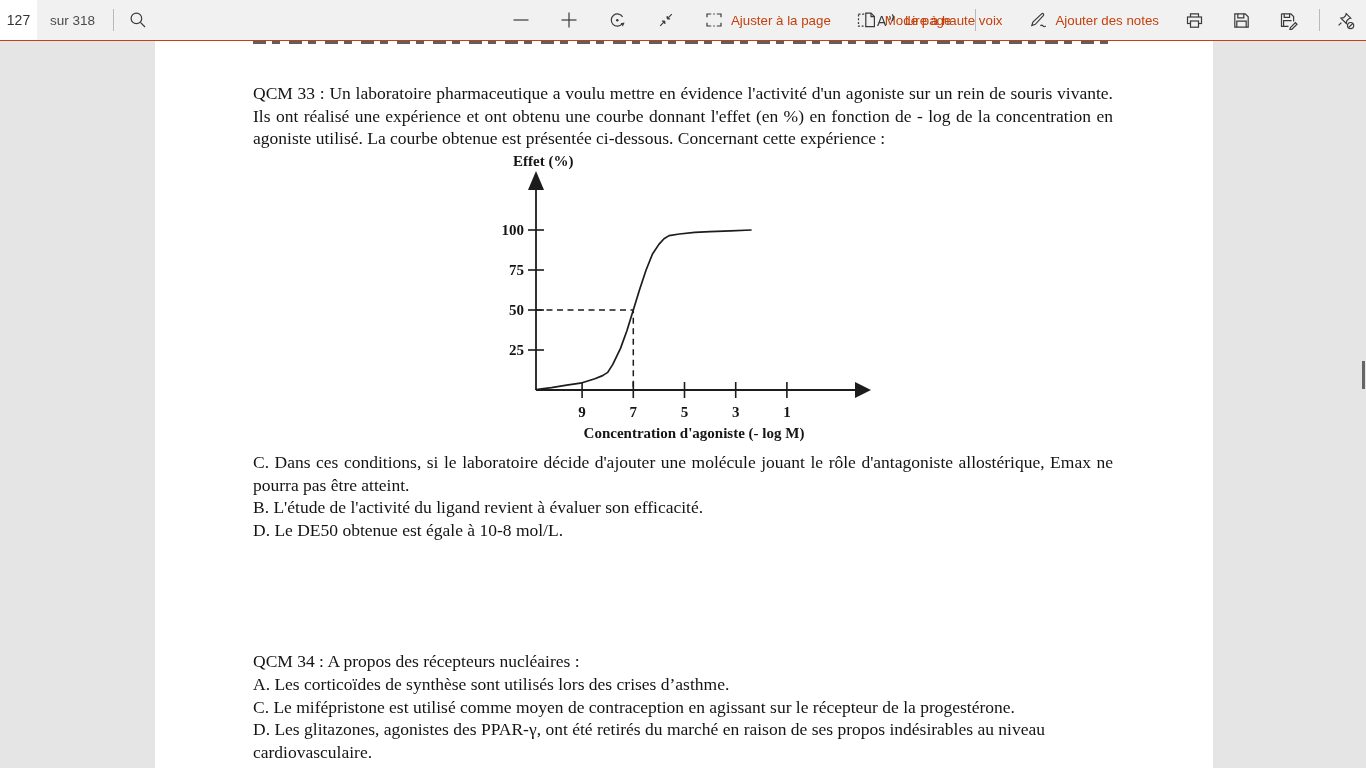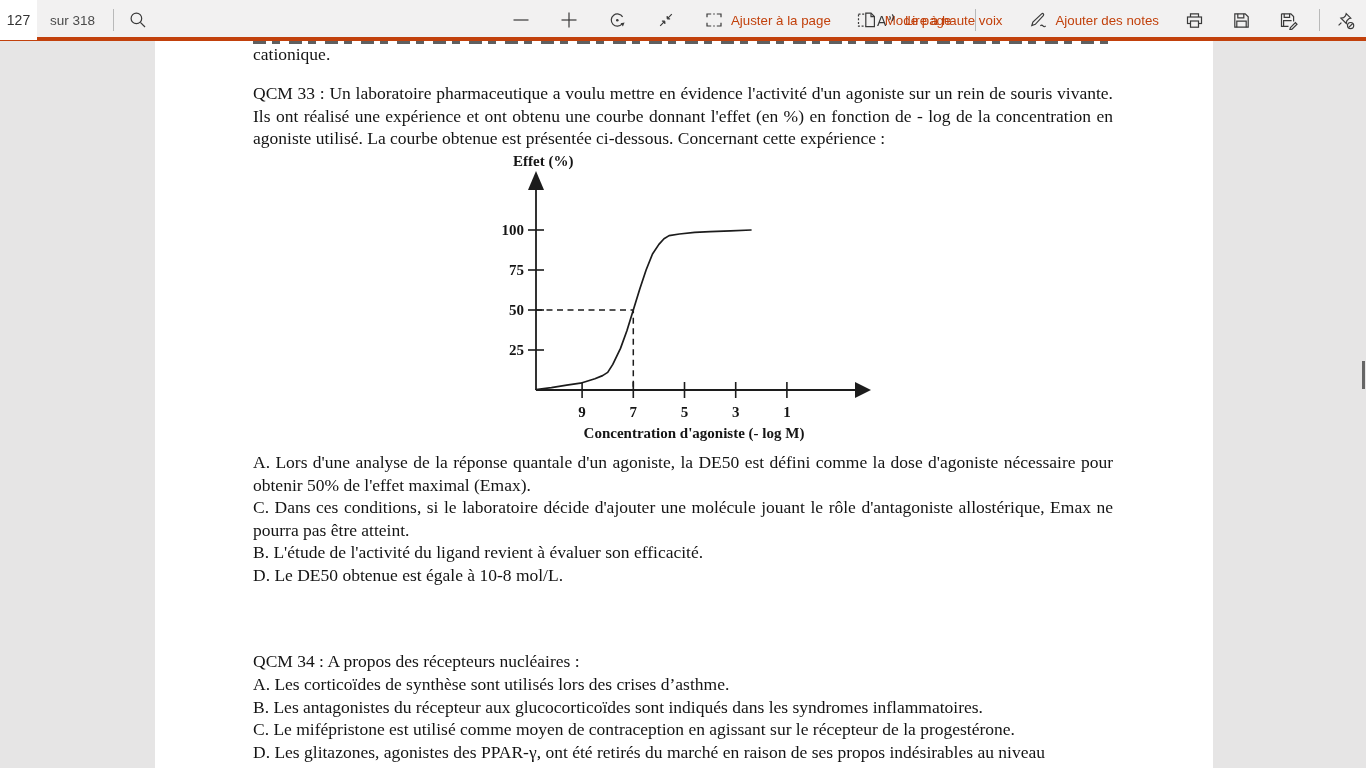--- a/index.html
+++ b/index.html
@@ -1,21 +1,21 @@
 <!DOCTYPE html>
 <html><head>
 <meta charset="utf-8">
 <style>
   * { margin:0; padding:0; box-sizing:border-box; }
   html,body { width:1366px; height:768px; overflow:hidden; background:#e6e5e5;
               font-family:"Liberation Sans",sans-serif; }
 
   
   .toolbar { position:absolute; left:0; top:0; width:1366px; height:41px;
-             background:#f2f1f1; border-bottom:4px solid #c2410c; z-index:10; }
+             background:#f2f1f1; border-bottom:1px solid #c2410c; z-index:10; }
   .tb-left { position:absolute; left:0; top:0; height:40px; display:flex; align-items:center; }
   .page-input { width:37px; height:40px; border:none; background:#ffffff; text-align:center;
                 font:14px "Liberation Sans",sans-serif; color:#333; outline:none; }
   .tb-total { margin-left:13px; font-size:13.5px; color:#4a4a4a; }
   .tb-divider { width:1px; height:22px; background:#b9b9b9; }
   .tb-left .tb-divider { margin-left:18px; }
   .tb-left .icon-btn { margin-left:13px; }
 
   .tb-center { position:absolute; left:510px; top:0; height:40px; display:flex; align-items:center; }
   .tb-right  { position:absolute; right:8px; top:0; height:40px; display:flex; align-items:center; }
@@ -160,21 +160,20 @@
       </svg>
     </button>
   </div>
 </div>
 
 <div class="content">
   <div class="page">
 
     <div class="cut-strip"></div>
 
-    <p class="doc-line" style="top:2px">cationique.</p>
 
     <p class="doc-line bold just" style="top:41px">QCM 33 : Un laboratoire pharmaceutique a voulu mettre en évidence l'activité d'un agoniste sur un rein de souris vivante. Ils ont réalisé une expérience et ont obtenu une courbe donnant l'effet (en %) en fonction de - log de la concentration en agoniste utilisé. La courbe obtenue est présentée ci-dessous. Concernant cette expérience :</p>
 
     <svg id="chart" class="chart-svg" width="420" height="297" viewBox="0 0 420 297">
         <path d="M 56 160 L 153.3 160 L 153.3 240" fill="none" stroke="#1c1c1c" stroke-width="1.5" stroke-dasharray="6 4.5"></path>
         <polyline points="56,239.5 71.4,237.6 86.7,235.2 102.1,232.8 114.9,228.8 122.6,225.6 127.7,222.4 132.8,214.4 140.5,198.4 146.9,180.8 153.3,160 159.7,139.2 166.1,120 172.5,104 178.9,94.4 184,88.8 189.1,85.6 199.4,84 214.7,82.4 230.1,81.6 250.6,80.8 271,80" fill="none" stroke="#1c1c1c" stroke-width="1.7" stroke-linejoin="round" stroke-linecap="round"></polyline>
         <line x1="56" y1="34" x2="56" y2="240" stroke="#1c1c1c" stroke-width="1.8"></line>
         <polygon points="56,21 48,40 64,40" fill="#1c1c1c"></polygon>
         <line x1="56" y1="240" x2="377" y2="240" stroke="#1c1c1c" stroke-width="1.8"></line>
         <polygon points="391,240 375,232 375,248" fill="#1c1c1c"></polygon>
@@ -194,31 +193,29 @@
         <text x="204.5" y="267" text-anchor="middle" class="chart-txt">5</text>
         <line x1="255.7" y1="232" x2="255.7" y2="248" stroke="#1c1c1c" stroke-width="1.6"></line>
         <text x="255.7" y="267" text-anchor="middle" class="chart-txt">3</text>
         <line x1="306.9" y1="232" x2="306.9" y2="248" stroke="#1c1c1c" stroke-width="1.6"></line>
         <text x="306.9" y="267" text-anchor="middle" class="chart-txt">1</text>
         <text x="33" y="16" class="chart-txt">Effet (%)</text>
         <text x="214" y="288" text-anchor="middle" class="chart-txt">Concentration d'agoniste (- log M)</text>
       </svg>
 
     <div style="position:absolute; top:410px; left:0; width:1058px">
-      <p class="doc-line just" style="position:relative; top:0">A. Lors d'une analyse de la réponse quantale d'un agoniste, la DE50 est défini comme la dose d'agoniste nécessaire pour obtenir 50% de l'effet maximal (Emax).</p>
       <p class="doc-line just" style="position:relative; top:0">C. Dans ces conditions, si le laboratoire décide d'ajouter une molécule jouant le rôle d'antagoniste allostérique, Emax ne pourra pas être atteint.</p>
       <p class="doc-line" style="position:relative; top:0">B. L'étude de l'activité du ligand revient à évaluer son efficacité.</p>
       <p class="doc-line" style="position:relative; top:0">D. Le DE50 obtenue est égale à 10-8 mol/L.</p>
     </div>
 
     <p class="doc-line bold" style="top:609px">QCM 34 : A propos des récepteurs nucléaires :</p>
 
     <div style="position:absolute; top:632px; left:0; width:1058px">
       <p class="doc-line" style="position:relative; top:0">A. Les corticoïdes de synthèse sont utilisés lors des crises d’asthme.</p>
-      <p class="doc-line" style="position:relative; top:0">B. Les antagonistes du récepteur aux glucocorticoïdes sont indiqués dans les syndromes inflammatoires.</p>
       <p class="doc-line" style="position:relative; top:0">C. Le mifépristone est utilisé comme moyen de contraception en agissant sur le récepteur de la progestérone.</p>
       <p class="doc-line just" style="position:relative; top:0">D. Les glitazones, agonistes des PPAR-γ, ont été retirés du marché en raison de ses propos indésirables au niveau</p>
       <p class="doc-line" style="position:relative; top:0">cardiovasculaire.</p>
     </div>
 
   </div>
   <div class="scroll-thumb"></div>
 </div>
 
 </body></html>

